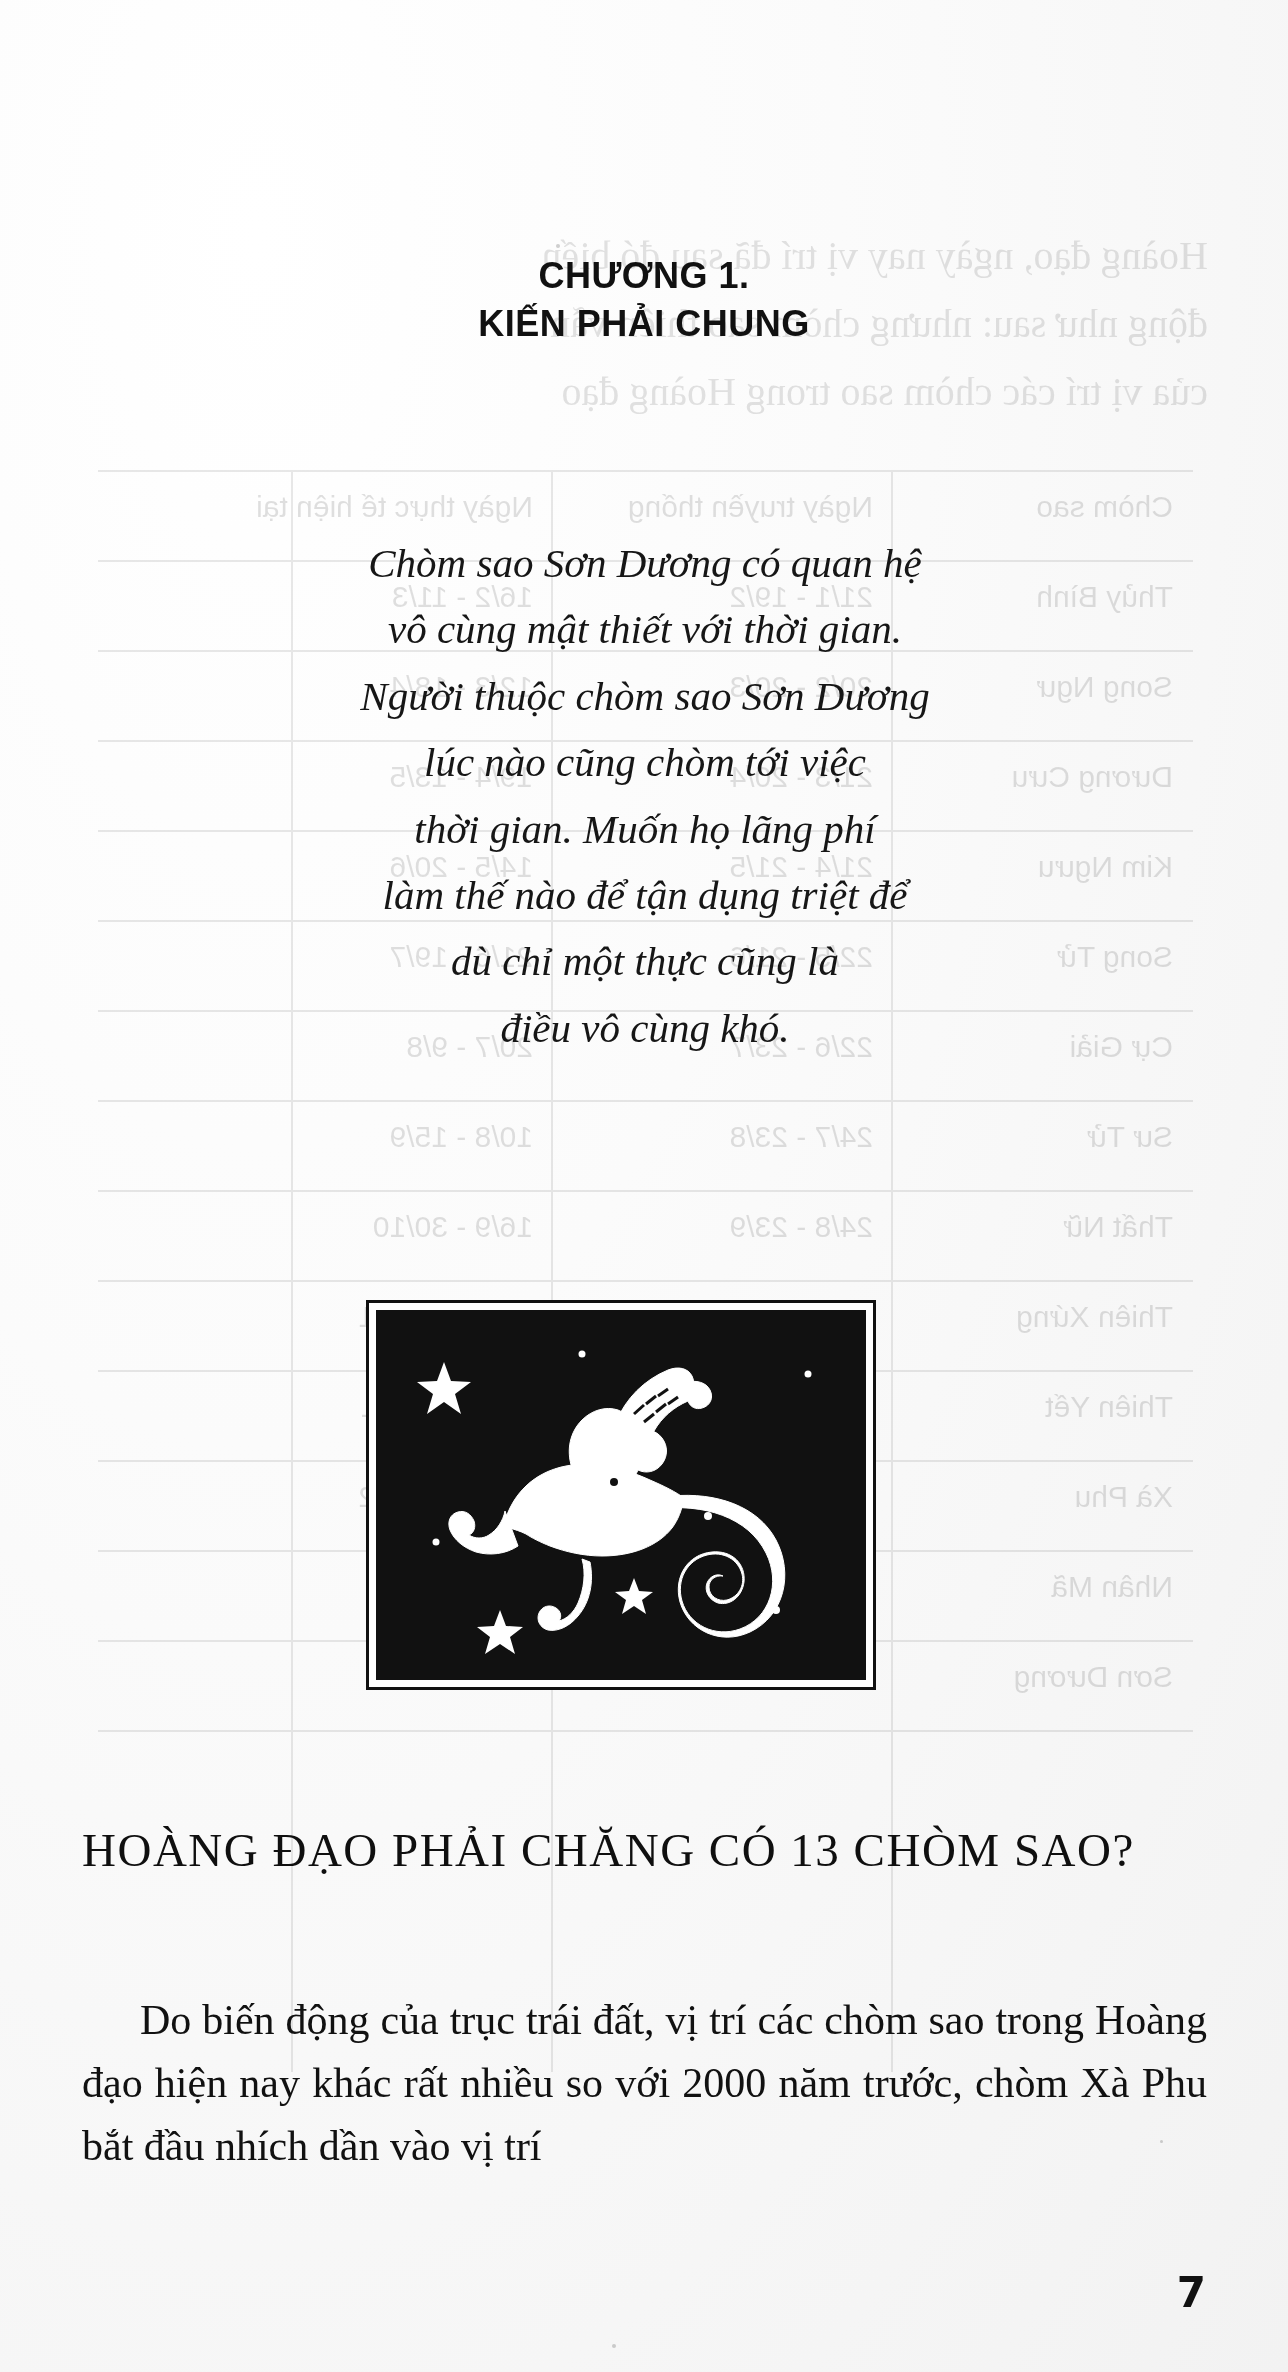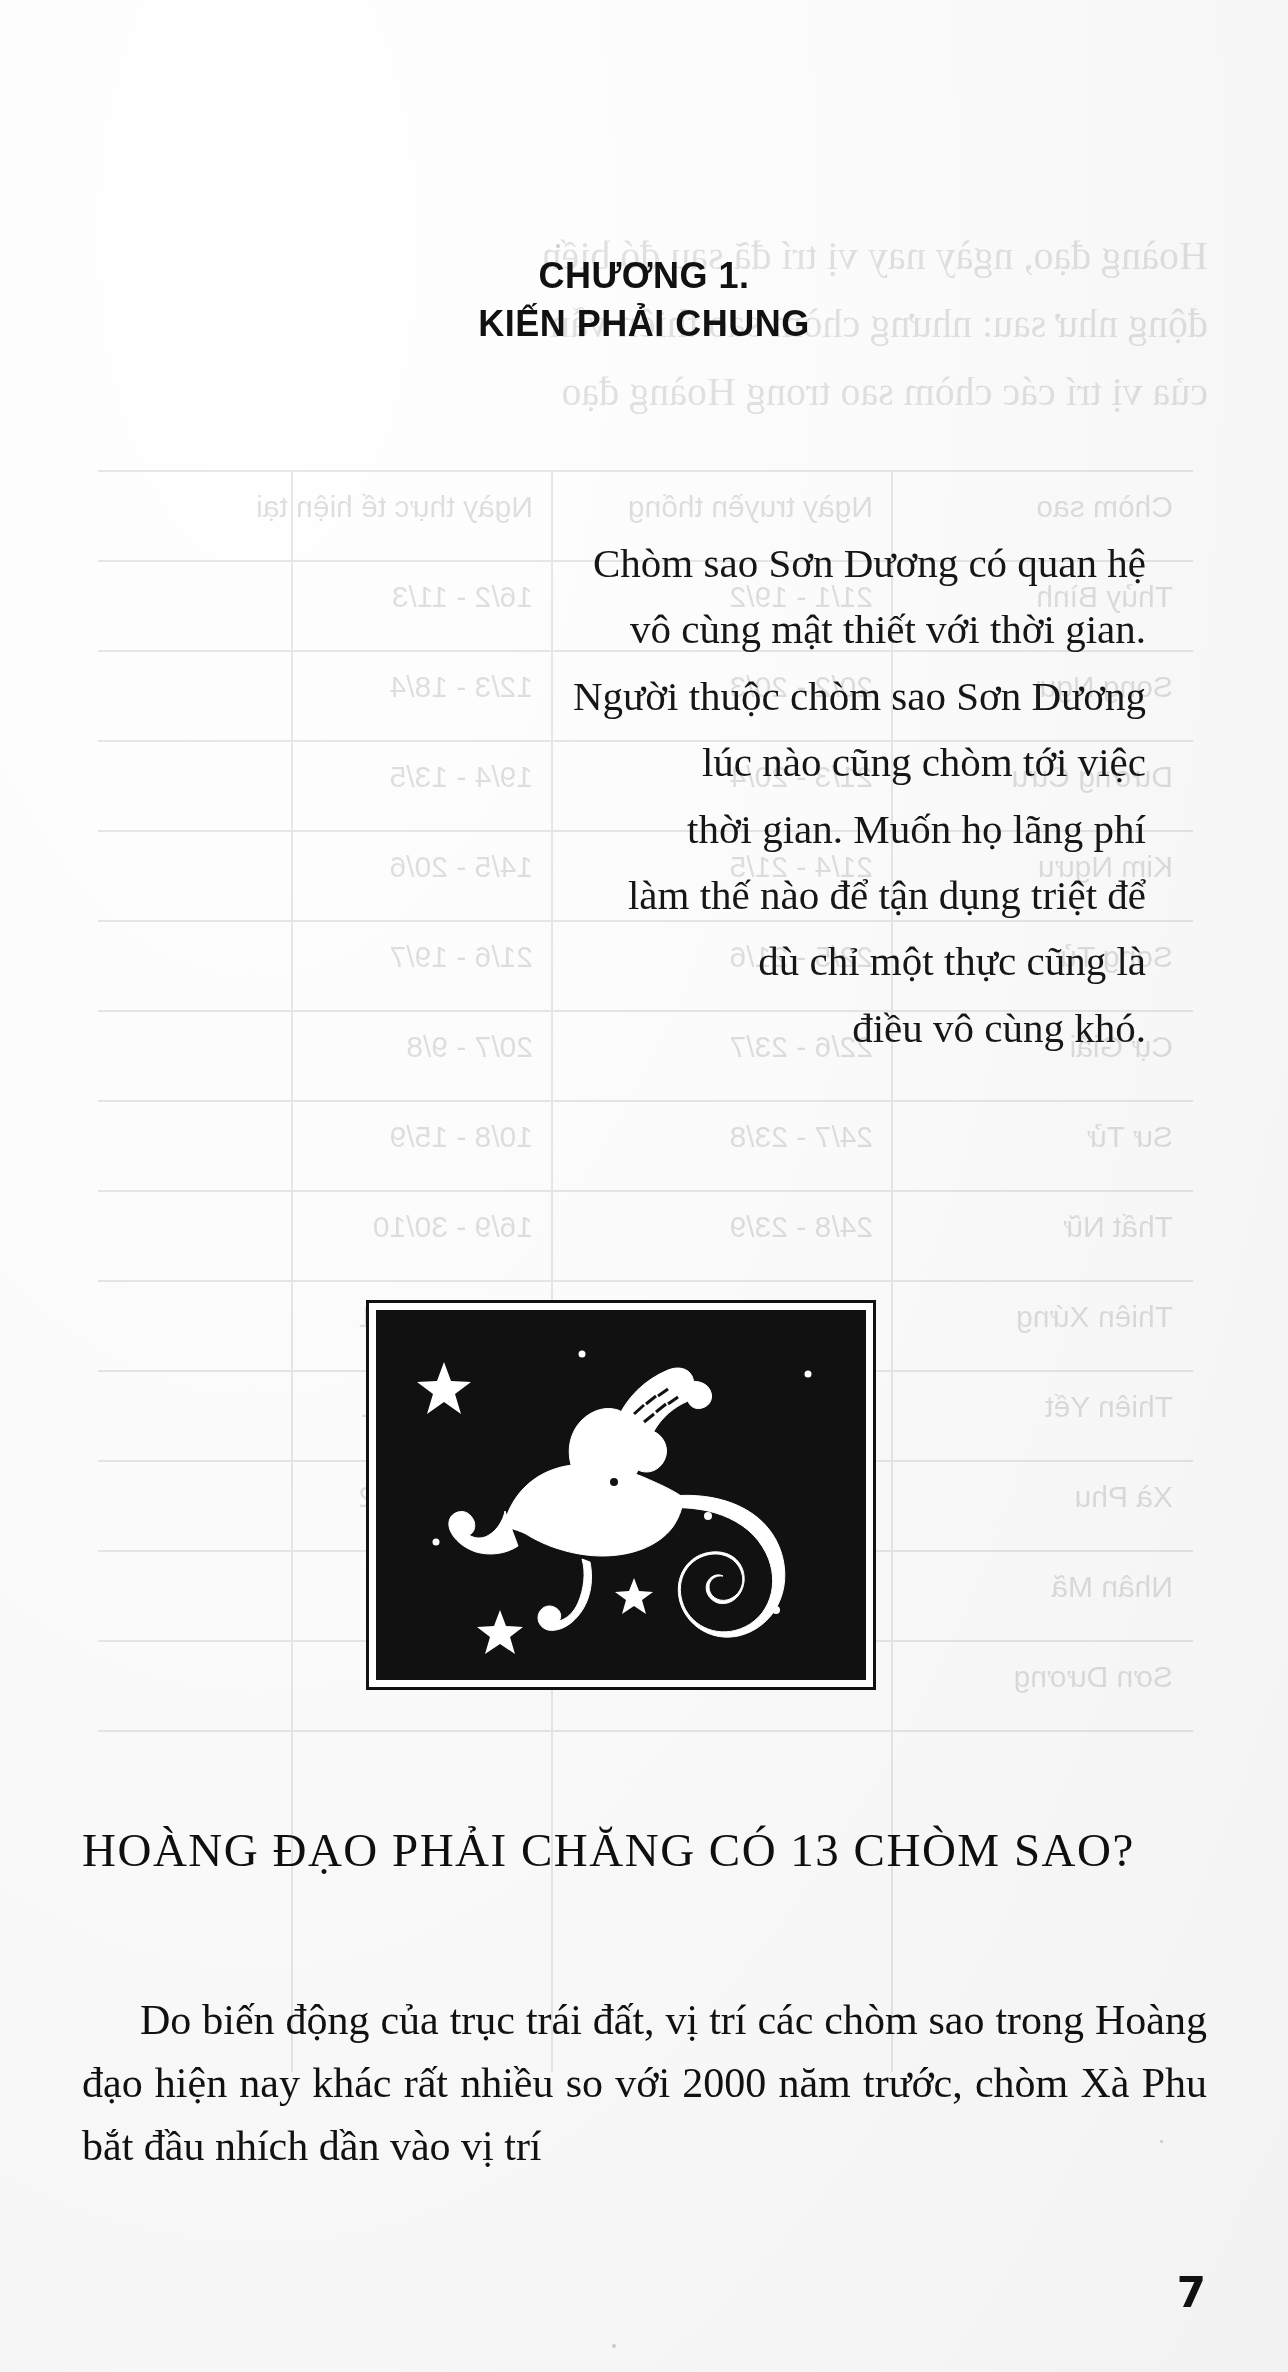--- a/index.html
+++ b/index.html
@@ -79,24 +79,25 @@
     font-weight: bold;
     font-size: 36px;
     letter-spacing: 0.5px;
     line-height: 1.34;
     color: #111;
   }
   .chapter-title .l2 { display: block; }
 
   .epigraph {
     position: absolute;
-    left: 156px;
+    left: 150px;
     width: 990px;
     top: 530px;
-    text-align: right;
+    text-align: center;
+    font-style: italic;
     font-size: 41px;
     line-height: 1.62;
     color: #161616;
   }
   .epigraph span { display: block; white-space: nowrap; }
 
   
   .illustration {
     position: absolute;
     left: 369px;

